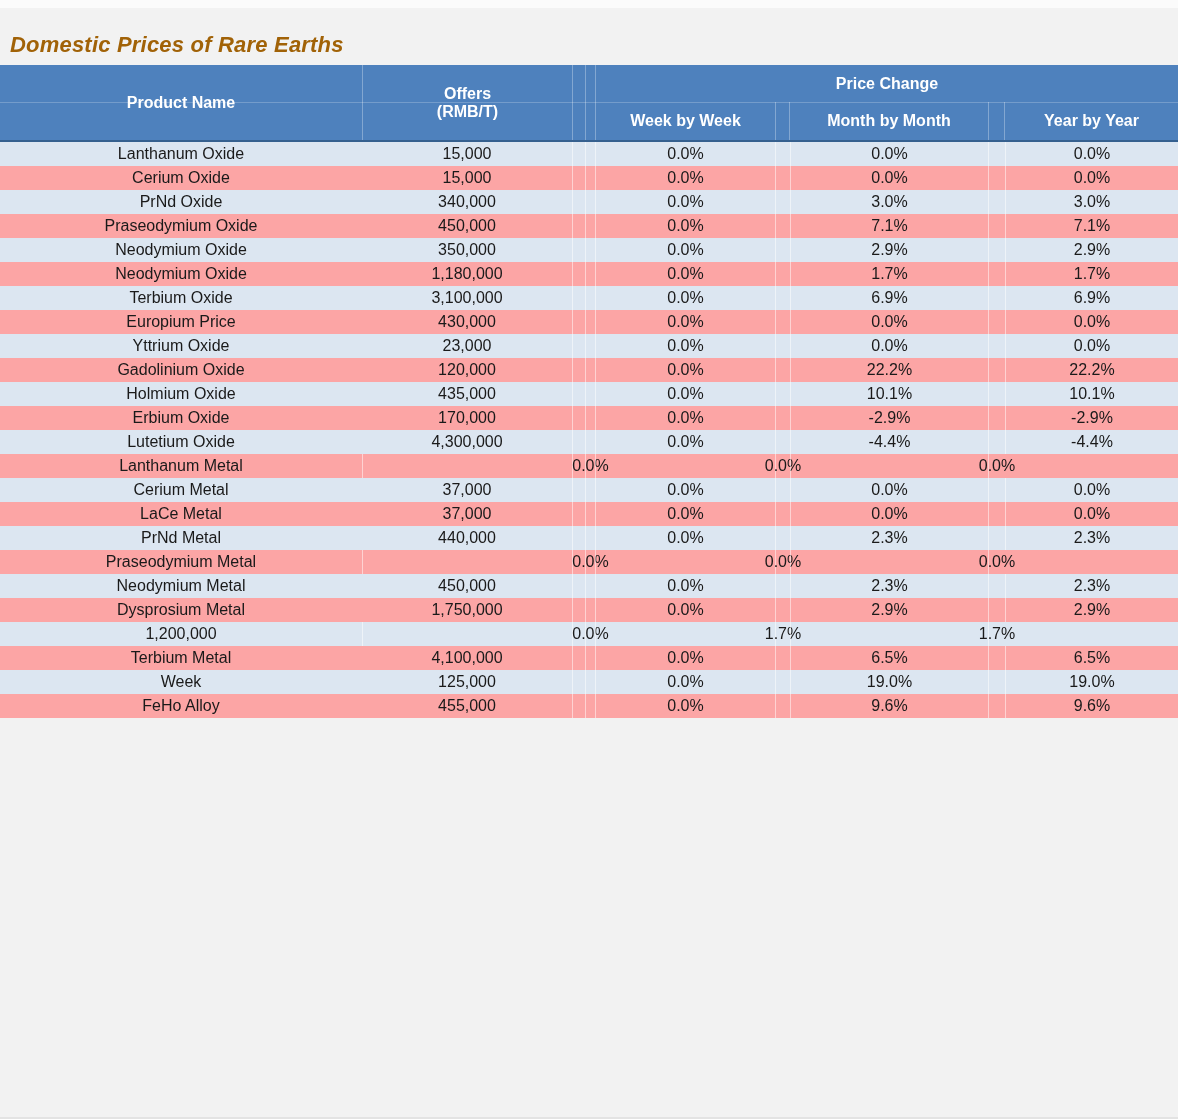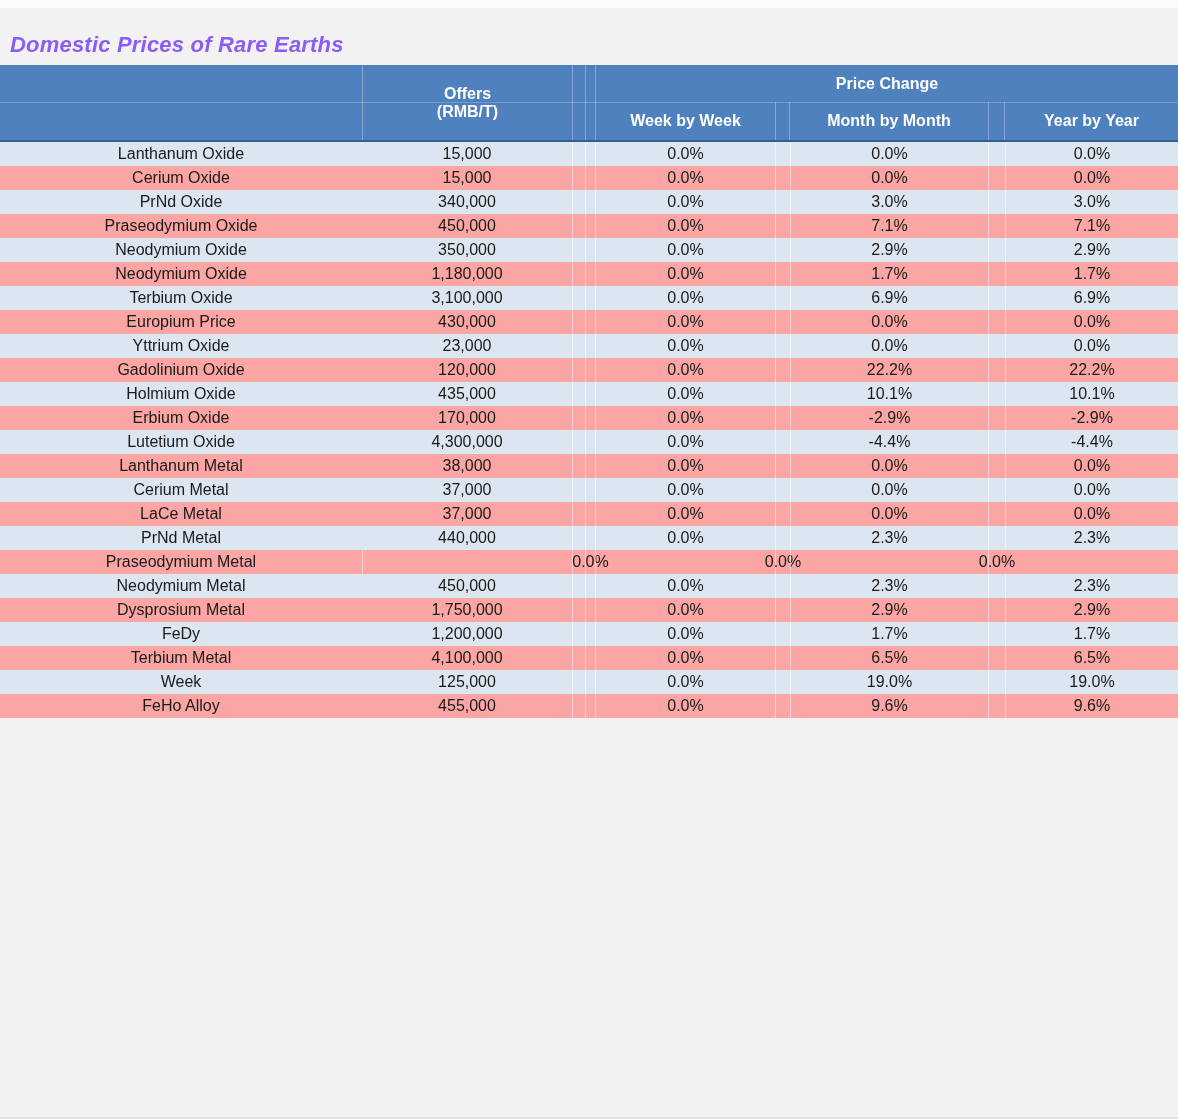--- a/index.html
+++ b/index.html
@@ -11,21 +11,21 @@
     position:relative;
   }
   .top-strip { height:8px; background:#fbfbfb; }
   .title-bar {
     height:57px;
     display:flex; align-items:flex-end;
     padding:0 0 7px 10px; box-sizing:border-box;
   }
   .page-title {
     font-size:22px; font-weight:bold; font-style:italic;
-    color:#8b5cf6; letter-spacing:0.2px;
+    color:#a16207; letter-spacing:0.2px;
   }
 
   
   .grid-cols {
     display:grid;
     grid-template-columns:362px 210px 13px 10px 180px 15px 198px 17px 173px;
   }
   .thead {
     position:relative;
     grid-template-rows:37px 38px;
@@ -72,20 +72,21 @@
 <body>
 
 <div class="top-strip"></div>
 
 <div class="title-bar">
   <span class="page-title">Domestic Prices of Rare Earths</span>
 </div>
 
 <div>
   <div class="thead grid-cols">
+    <div class="hcell h-product">Product Name</div>
     <div class="hcell h-offers">
       <span>Offers</span>
       <span>(RMB/T)</span>
     </div>
     <div class="hcell h-sep1"></div>
     <div class="hcell h-sep2"></div>
     <div class="hcell h-price">Price Change</div>
     <div class="hcell h-week">Week by Week</div>
     <div class="hcell h-sep3"></div>
     <div class="hcell h-month">Month by Month</div>
@@ -231,21 +232,20 @@
         <div class="cell c2"></div>
         <div class="cell c3"></div>
         <div class="cell c4">0.0%</div>
         <div class="cell c5"></div>
         <div class="cell c6">-4.4%</div>
         <div class="cell c7"></div>
         <div class="cell c8">-4.4%</div>
       </div>
       <div class="row grid-cols even">
         <div class="cell c0">Lanthanum Metal</div>
-        <div class="cell c1">38,000</div>
         <div class="cell c2"></div>
         <div class="cell c3"></div>
         <div class="cell c4">0.0%</div>
         <div class="cell c5"></div>
         <div class="cell c6">0.0%</div>
         <div class="cell c7"></div>
         <div class="cell c8">0.0%</div>
       </div>
       <div class="row grid-cols odd">
         <div class="cell c0">Cerium Metal</div>
@@ -306,21 +306,20 @@
         <div class="cell c1">1,750,000</div>
         <div class="cell c2"></div>
         <div class="cell c3"></div>
         <div class="cell c4">0.0%</div>
         <div class="cell c5"></div>
         <div class="cell c6">2.9%</div>
         <div class="cell c7"></div>
         <div class="cell c8">2.9%</div>
       </div>
       <div class="row grid-cols odd">
-        <div class="cell c0">FeDy</div>
         <div class="cell c1">1,200,000</div>
         <div class="cell c2"></div>
         <div class="cell c3"></div>
         <div class="cell c4">0.0%</div>
         <div class="cell c5"></div>
         <div class="cell c6">1.7%</div>
         <div class="cell c7"></div>
         <div class="cell c8">1.7%</div>
       </div>
       <div class="row grid-cols even">

